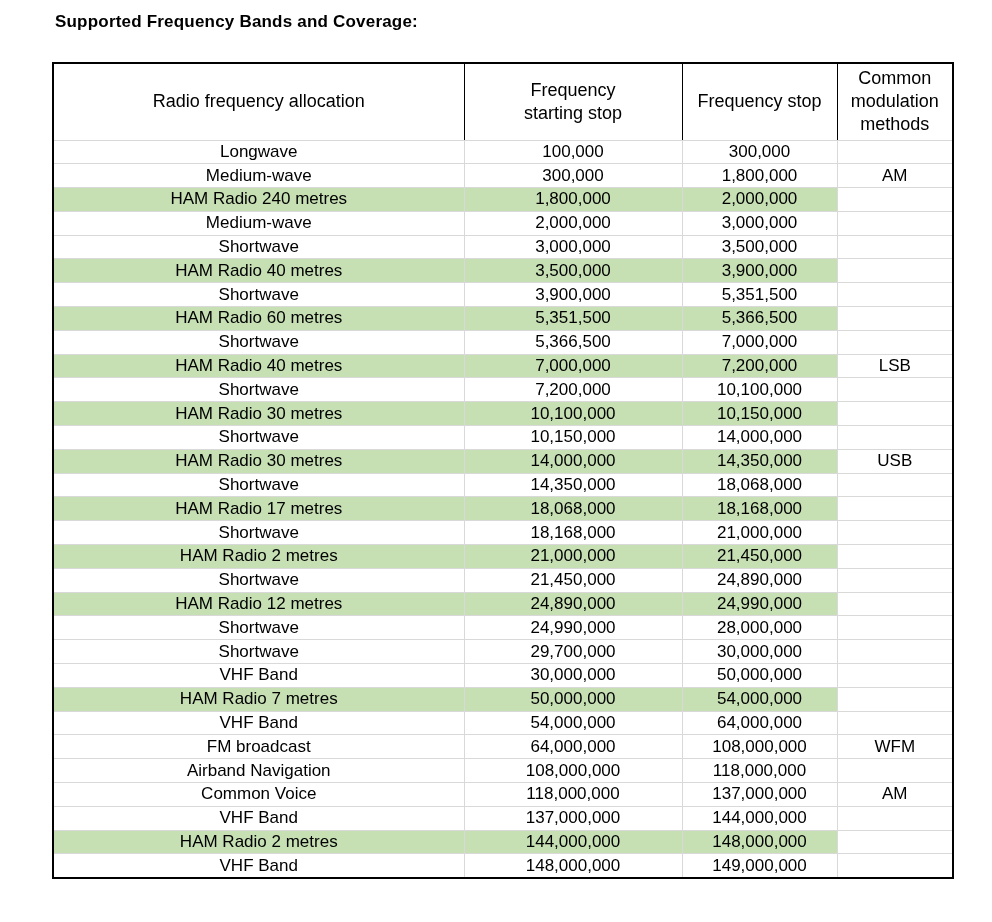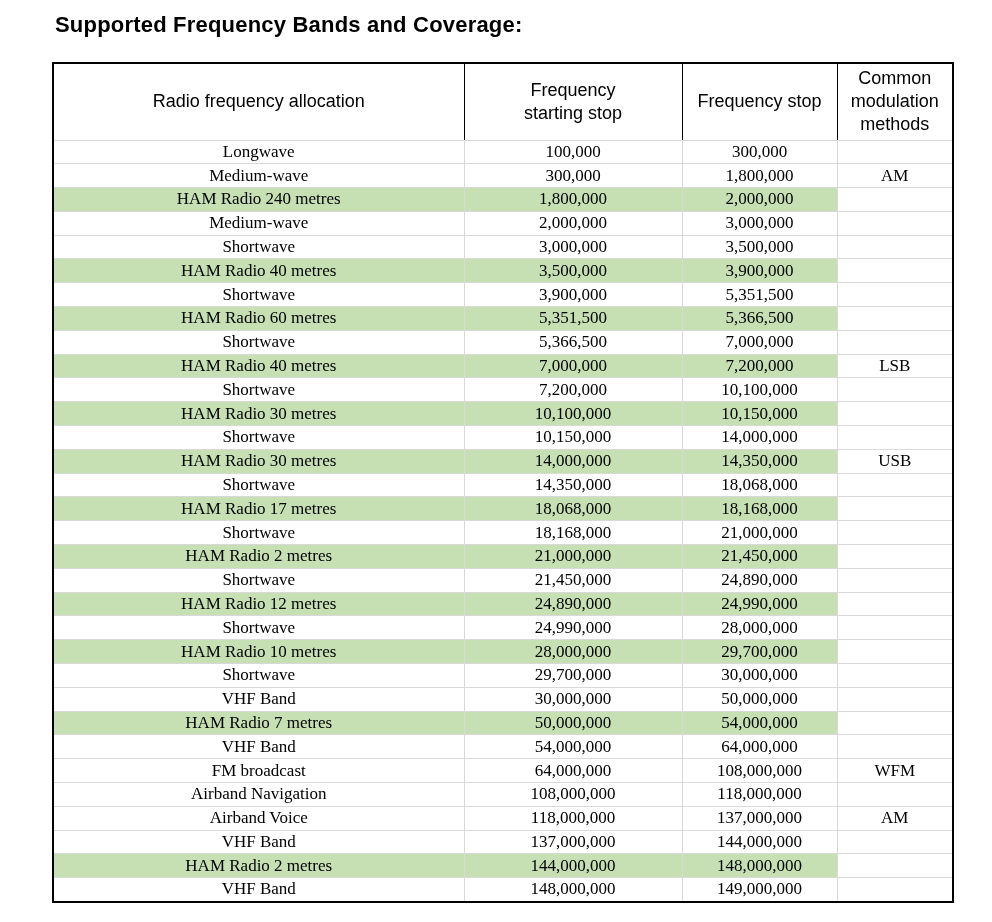--- a/index.html
+++ b/index.html
@@ -14,21 +14,21 @@
     background: #ffffff;
     font-family: "Liberation Sans", sans-serif;
     color: #000;
     overflow: hidden;
   }
   .page { position: relative; width: 992px; height: 922px; }
   .page-title {
     position: absolute;
     left: 55px; top: 12px;
     margin: 0;
-    font-size: 22px;
+    font-size: 17px;
     font-weight: bold;
     letter-spacing: 0.2px;
     white-space: nowrap;
   }
   table.freq-table {
     position: absolute;
     left: 52px; top: 62px;
     width: 900px;
     border-collapse: collapse;
     table-layout: fixed;
@@ -39,21 +39,21 @@
     font-weight: normal;
     font-size: 18px;
     line-height: 23px;
     text-align: center;
     vertical-align: middle;
     white-space: pre-line;
     border-bottom: 1px solid var(--grid);
     padding: 0 2px;
   }
   thead th + th { border-left: 1px solid var(--ink); }
-  tbody tr { height: 23.8px; font-family: Liberation Serif, serif; }
+  tbody tr { height: 23.8px; }
   tbody td {
     font-size: 17px;
     line-height: 22px;
     text-align: center;
     vertical-align: middle;
     border-bottom: 1px solid var(--grid);
     padding: 0;
     white-space: nowrap;
     overflow: hidden;
   }
@@ -205,26 +205,20 @@
           <td>24,890,000</td>
           <td>24,990,000</td>
           <td></td>
         </tr>
         <tr>
           <td>Shortwave</td>
           <td>24,990,000</td>
           <td>28,000,000</td>
           <td></td>
         </tr>
-        <tr class="hl">
-          <td>HAM Radio 10 metres</td>
-          <td>28,000,000</td>
-          <td>29,700,000</td>
-          <td></td>
-        </tr>
         <tr>
           <td>Shortwave</td>
           <td>29,700,000</td>
           <td>30,000,000</td>
           <td></td>
         </tr>
         <tr>
           <td>VHF Band</td>
           <td>30,000,000</td>
           <td>50,000,000</td>
@@ -248,21 +242,21 @@
           <td>108,000,000</td>
           <td>WFM</td>
         </tr>
         <tr>
           <td>Airband Navigation</td>
           <td>108,000,000</td>
           <td>118,000,000</td>
           <td></td>
         </tr>
         <tr>
-          <td>Airband Voice</td>
+          <td>Common Voice</td>
           <td>118,000,000</td>
           <td>137,000,000</td>
           <td>AM</td>
         </tr>
         <tr>
           <td>VHF Band</td>
           <td>137,000,000</td>
           <td>144,000,000</td>
           <td></td>
         </tr>

